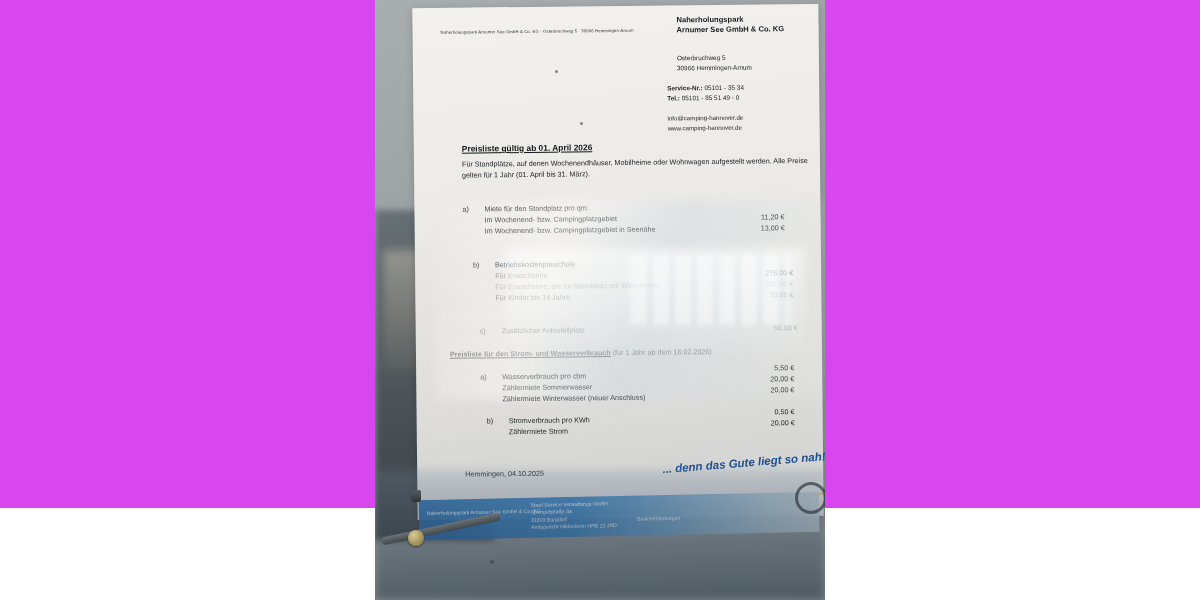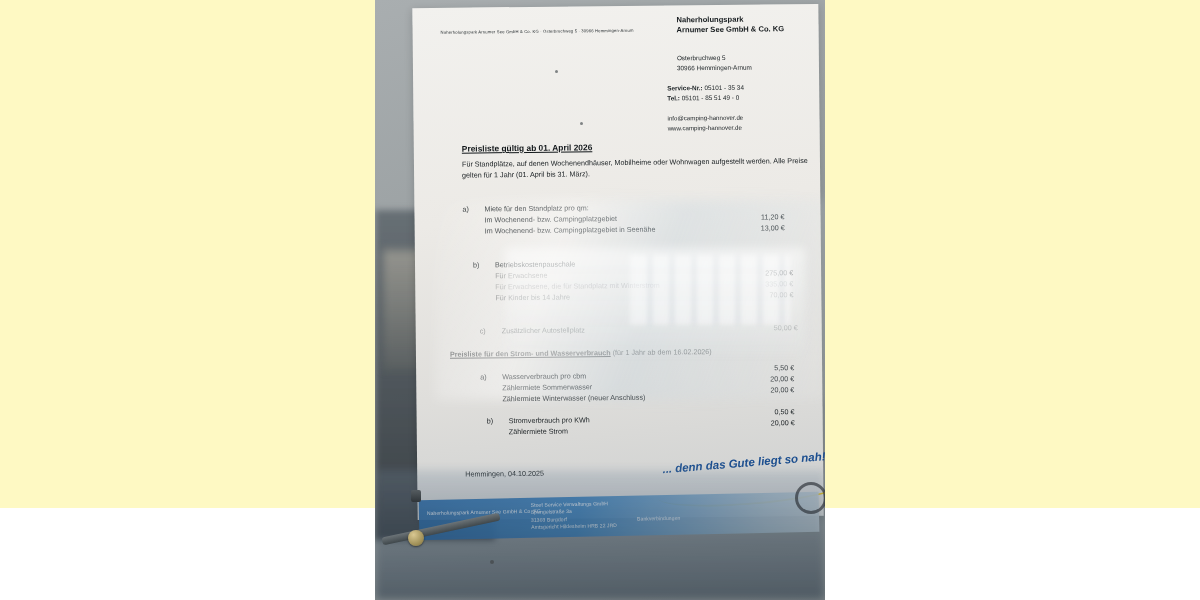--- a/index.html
+++ b/index.html
@@ -10,21 +10,21 @@
   body {
     width: 1200px;
     height: 600px;
     overflow: hidden;
     font-family: "Liberation Sans", sans-serif;
   }
   #scene {
     position: relative;
     width: 1200px;
     height: 508px;
-    background: #fef9c3;
+    background: #d946ef;
   }
   
   #photo {
     position: absolute;
     left: 375px;
     top: 0px;
     width: 450px;
     height: 600px;
     overflow: hidden;
     background: #9aa0a2;

